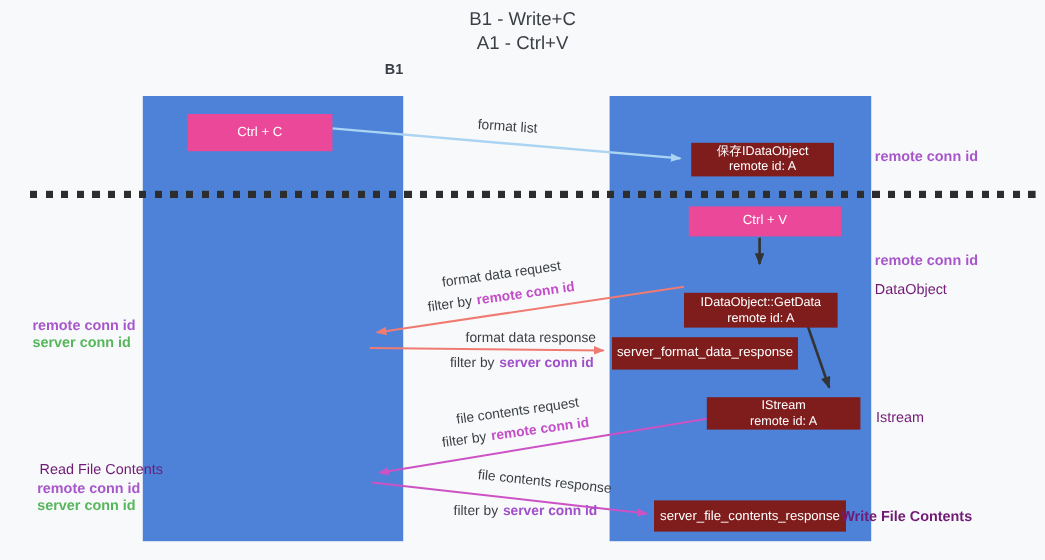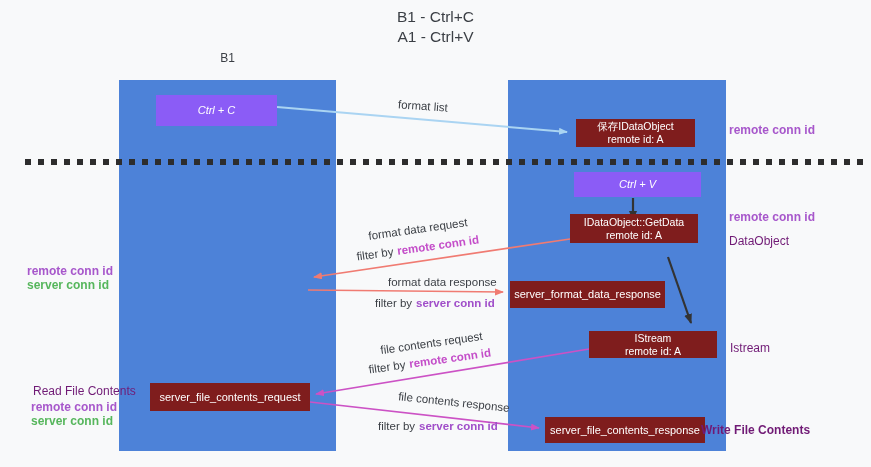--- a/index.html
+++ b/index.html
@@ -1,47 +1,47 @@
 <!DOCTYPE html>
 <html><head>
 <meta charset="utf-8">
 <style>
   html,body{margin:0;padding:0;}
   body{font-family:"Liberation Sans", sans-serif;background:#f8f9fa;}
   .canvas{position:relative;width:871px;height:467px;background:#f8f9fa;overflow:hidden;}
   .title{position:absolute;left:0;top:7px;width:871px;text-align:center;font-size:15.5px;line-height:20px;color:#3b3f45;z-index:5;}
-  .col-header{position:absolute;text-align:center;font-size:12px;line-height:14px;color:#3b3f45;z-index:5;}
+  .col-header{position:absolute;text-align:right;font-size:12px;line-height:14px;color:#3b3f45;z-index:5;font-weight:bold;}
   .col{position:absolute;top:80px;height:371px;background:#4d82d8;z-index:1;}
   .col-left{left:119px;width:217px;}
   .col-right{left:508px;width:218px;}
   .divider{position:absolute;left:25px;top:159px;width:838px;height:6px;z-index:4;
     background:repeating-linear-gradient(90deg,#2d2d2d 0 6px,transparent 6px 13px);}
   .box{position:absolute;display:flex;flex-direction:column;align-items:center;justify-content:center;
     color:#fff;font-size:11px;line-height:13px;text-align:center;z-index:3;}
-  .green{background:#8b5cf6;font-style:italic;}
+  .green{background:#ec4899;}
   .orange{background:#7f1d1d;}
   .side-label{position:absolute;font-size:12px;line-height:14px;color:#701a75;z-index:5;white-space:nowrap;}
   .purple{color:#a757cb;font-weight:bold;}
   .magenta{color:#c44ec9;font-weight:bold;}
   .greentext{color:#56b65c;font-weight:bold;}
   .arrow-label{position:absolute;font-size:11.5px;color:#3b3f45;z-index:5;white-space:nowrap;}
   .rotneg{transform:rotate(-8deg);}
   .rotpos{transform:rotate(6deg);}
   .rotsm{transform:rotate(4deg);}
   .arrow-label .magenta,.arrow-label .purple2{margin-left:4px;}
   .purple2{color:#a04ec9;font-weight:bold;}
   svg.overlay{position:absolute;left:0;top:0;z-index:2;}
 </style>
 </head>
 <body>
 
 <div class="canvas">
 
   <div class="title">
-    <div>B1 - Ctrl+C</div>
+    <div>B1 - Write+C</div>
     <div>A1 - Ctrl+V</div>
   </div>
 
   <div class="col-header" style="left:119px;top:51px;width:217px;">
     <div>B1</div>
   </div>
 
   <div class="col col-left"></div>
   <div class="col col-right"></div>
 
@@ -77,38 +77,35 @@
 
   <div class="box orange" style="left:576px;top:119px;width:119px;height:28px;font-size:10.5px;">
     <div>保存IDataObject</div>
     <div>remote id: A</div>
   </div>
 
   <div class="box green" style="left:574px;top:172px;width:127px;height:25px;">
     <div>Ctrl + V</div>
   </div>
 
-  <div class="box orange" style="left:570px;top:214px;width:128px;height:29px;font-size:10.5px;">
+  <div class="box orange" style="left:570px;top:244px;width:128px;height:29px;font-size:10.5px;">
     <div>IDataObject::GetData</div>
     <div>remote id: A</div>
   </div>
 
 
   <div class="box orange" style="left:510px;top:281px;width:155px;height:27px;">
     <div>server_format_data_response</div>
   </div>
 
   <div class="box orange" style="left:589px;top:331px;width:128px;height:27px;font-size:10.5px;">
     <div>IStream</div>
     <div>remote id: A</div>
   </div>
 
-  <div class="box orange" style="left:150px;top:383px;width:160px;height:28px;">
-    <div>server_file_contents_request</div>
-  </div>
 
   <div class="box orange" style="left:545px;top:417px;width:160px;height:26px;">
     <div>server_file_contents_response</div>
   </div>
 
   <div class="side-label purple" style="left:729px;top:123px;">remote conn id</div>
   <div class="side-label purple" style="left:729px;top:210px;">remote conn id</div>
   <div class="side-label" style="left:729px;top:234px;">DataObject</div>
   <div class="side-label" style="left:730px;top:341px;">Istream</div>
   <div class="side-label" style="left:701px;top:423px;font-weight:bold;">Write File Contents</div>

